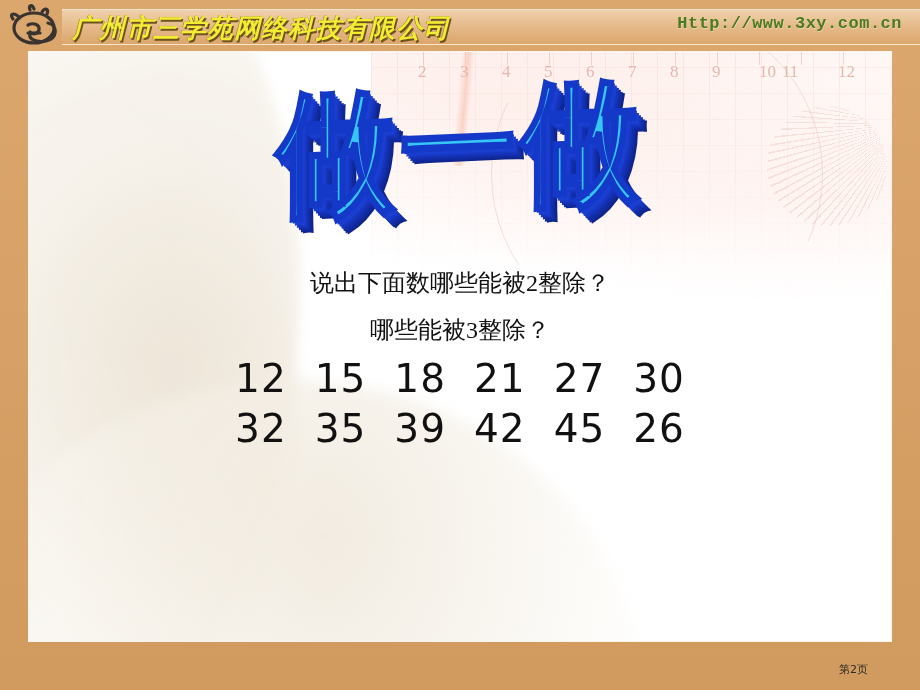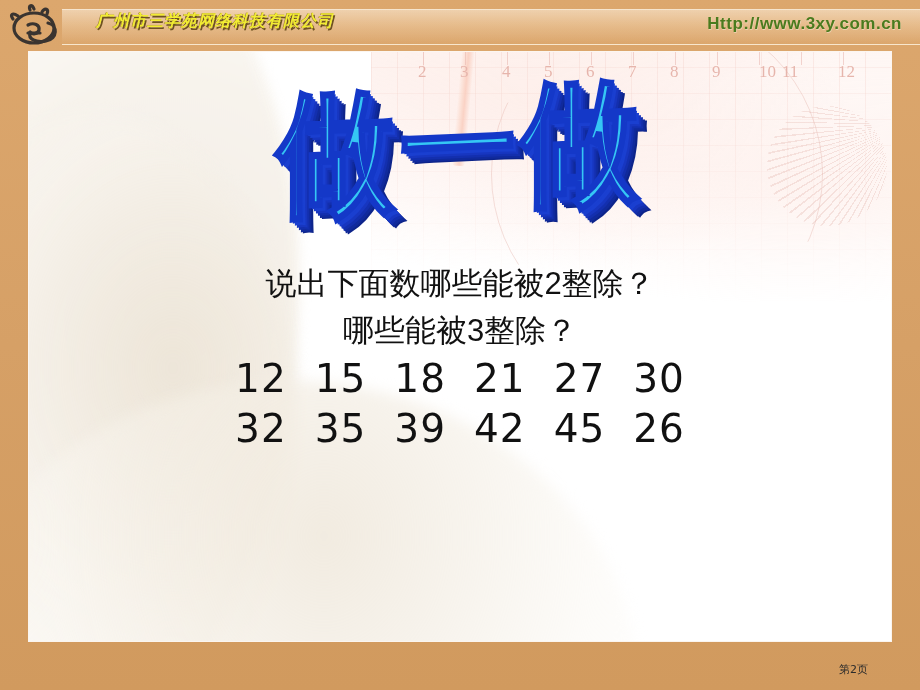--- a/index.html
+++ b/index.html
@@ -201,22 +201,22 @@
 
   
   .body-block {
     position: absolute;
     left: 0;
     right: 0;
     top: 208px;
     text-align: center;
   }
   .q-line {
-    font-family: Liberation Sans, sans-serif;
-    font-size: 31px;
+    font-family: Liberation Serif, serif;
+    font-size: 24px;
     line-height: 47px;
     color: #111111;
     white-space: nowrap;
   }
   .q-line.first {
     letter-spacing: 0px;
   }
   .num-line {
     font-family: "DejaVu Sans", "Liberation Sans", sans-serif;
     font-size: 39px;
@@ -254,34 +254,33 @@
     left: 6px;
     top: 3px;
     width: 62px;
     height: 46px;
   }
   .company-name {
     position: absolute;
     left: 72px;
     top: 11px;
     font-family: "DejaVu Sans", "Liberation Sans", sans-serif;
-    font-size: 16px;
+    font-size: 26px;
     font-weight: 700;
     font-style: italic;
     color: #f2ed32;
     letter-spacing: 1px;
     text-shadow: 1.5px 1.5px 0 #6d5220, -0.5px -0.5px 0 #8a6a2c;
     white-space: nowrap;
-    margin-left: 24px;
   }
   .site-url {
     position: absolute;
     right: 18px;
     top: 14px;
-    font-family: Liberation Sans, sans-serif;
+    font-family: Liberation Mono, monospace;
     font-size: 17px;
     font-weight: 700;
     color: #4a7b1e;
     letter-spacing: 0.5px;
     text-shadow: 0.5px 0.5px 0 rgba(255,255,255,0.35);
     white-space: nowrap;
   }
 
   
   .page-number {

